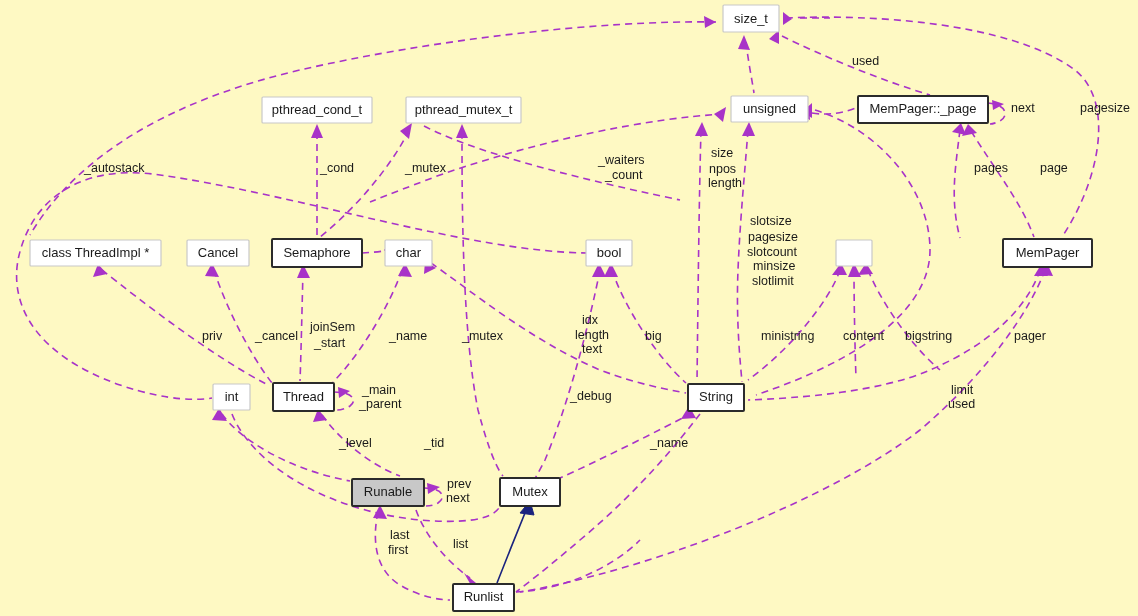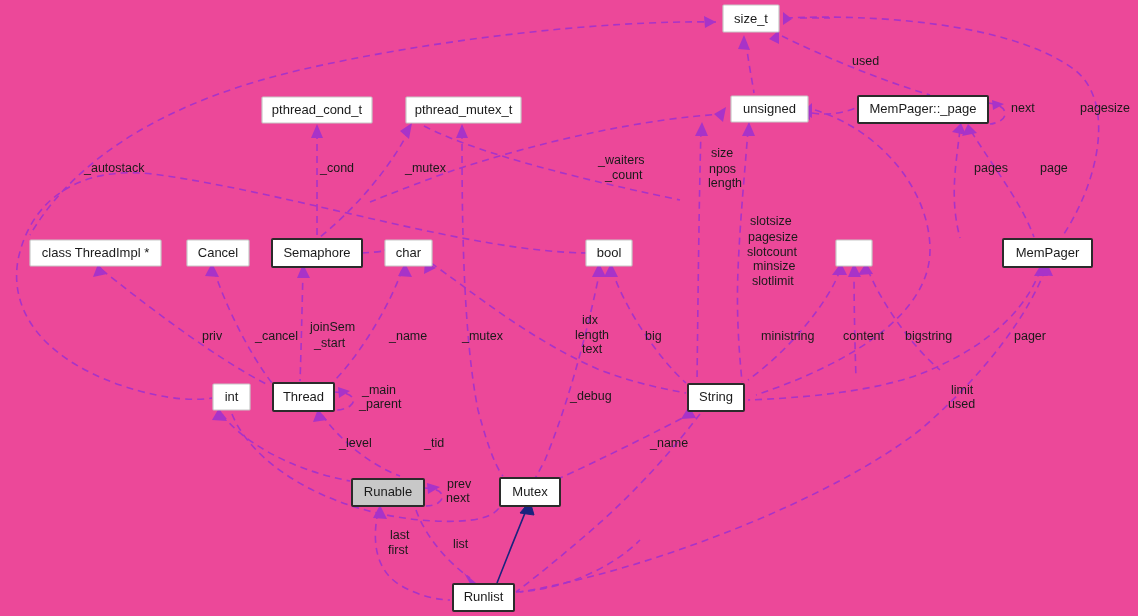--- a/index.html
+++ b/index.html
@@ -4,21 +4,21 @@
 <style>
   html, body {
     margin: 0;
     padding: 0;
     background: #ffffff;
   }
   #diagram-root {
     position: relative;
     width: 1138px;
     height: 616px;
-    background: #ec4899;
+    background: #fef9c3;
     font-family: "Liberation Sans", sans-serif;
     overflow: hidden;
     text-decoration: underline;
   }
   svg#graph {
     position: absolute;
     left: 0;
     top: 0;
     width: 1138px;
     height: 616px;

